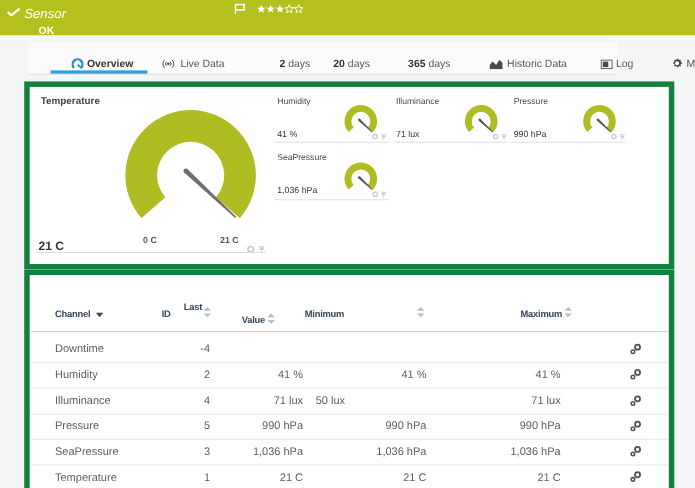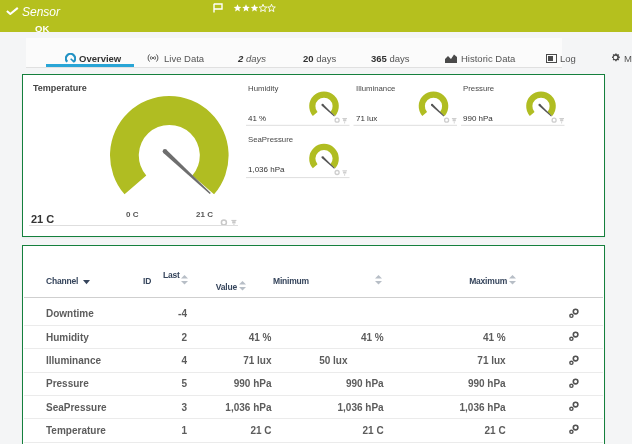--- a/index.html
+++ b/index.html
@@ -10,25 +10,25 @@
   #hdr{left:0;top:0;width:632px;height:32px;background:#b5c01e;}
   #hdr .sensor{left:22px;top:4.5px;font-size:12px;font-style:italic;color:#fff;}
   #hdr .title{left:65px;top:2.2px;font-size:12.5px;font-weight:bold;color:#fff;letter-spacing:-0.25px;}
   #hdr .ok{left:35px;top:23px;font-size:9.5px;font-weight:bold;color:#fff;}
   
   #tabs{left:0;top:38px;width:536px;height:29px;background:#fbfbfb;border-bottom:1px solid #e0e0e0;margin-left:26px;}
   .tab{position:absolute;top:15.4px;font-size:9.5px;color:#555;}
   .tabb{font-weight:bold;color:#333;}
   #uline{left:20px;top:26px;width:88px;height:3px;background:#29a5d6;}
   
-  .panel{background:#fff;border:1px solid #15803d;box-shadow:0 1px 2px rgba(0,0,0,0.05);}
+  .panel{background:#fff;border:5px solid #15803d;box-shadow:0 1px 2px rgba(0,0,0,0.05);}
   #gpanel{left:22px;top:74px;width:581px;height:161px;}
   #tpanel{left:22px;top:245px;width:581px;height:210px;}
   .th{position:absolute;font-size:8.5px;font-weight:bold;color:#36455c;letter-spacing:-0.2px;}
-  .td{position:absolute;font-size:10px;color:#5c5c5c;font-weight:bold;}
+  .td{position:absolute;font-size:10px;color:#5c5c5c;}
   .rline{position:absolute;left:1px;width:579px;height:1px;background:#ebebeb;}
 </style>
 </head>
 <body>
 <div id="hdr" class="abs">
   <svg class="abs" style="left:6px;top:7px" width="13" height="8" viewBox="0 0 13 8">
     <path d="M0.9,3.9 L4.3,7 L11.8,0.9" stroke="#fff" stroke-width="2" fill="none"></path>
   </svg>
   <div class="abs sensor">Sensor</div>
   <svg class="abs" style="left:213px;top:3px" width="11" height="10" viewBox="0 0 11 10">
@@ -59,21 +59,21 @@
     <path d="M2.46,9.54 A5,5 0 1 1 9.54,9.54" fill="none" stroke="#2292c4" stroke-width="2.5"></path>
     <path d="M6.2,6.2 L10,10" stroke="#2292c4" stroke-width="1.7"></path>
   </svg>
   <div class="tab tabb" style="left:53px;">Overview</div>
   <div id="uline" class="abs"></div>
   <svg class="abs" style="left:121px;top:15px" width="12" height="10" viewBox="0 0 12 10">
     <circle cx="6" cy="5" r="1.1" fill="#4a4a4a"></circle>
     <path d="M4.3,3.2 a2.6,2.6 0 0 0 0,3.6 M7.7,3.2 a2.6,2.6 0 0 1 0,3.6 M2.6,1.4 a5,5 0 0 0 0,7.2 M9.4,1.4 a5,5 0 0 1 0,7.2" stroke="#4a4a4a" stroke-width="0.9" fill="none"></path>
   </svg>
   <div class="tab" style="left:138px;">Live Data</div>
-  <div class="tab" style="left:212px;font-style:italic;"><b style="color:#333">2</b> days</div>
+  <div class="tab" style="left:228px;"><b style="color:#333">2</b> days</div>
   <div class="tab" style="left:277px;"><b style="color:#333">20</b> days</div>
   <div class="tab" style="left:345px;"><b style="color:#333">365</b> days</div>
   <svg class="abs" style="left:419px;top:16px" width="12" height="9" viewBox="0 0 12 9">
     <path d="M0,9 L0,5 L3,2 L6,5 L9,0.5 L12,3 L12,9 Z" fill="#4a4a4a"></path>
   </svg>
   <div class="tab" style="left:435px;">Historic Data</div>
   <svg class="abs" style="left:520px;top:16px" width="11" height="9" viewBox="0 0 11 9">
     <rect x="0.5" y="0.5" width="10" height="8" fill="none" stroke="#4a4a4a"></rect>
     <rect x="2" y="2" width="5" height="5" fill="#4a4a4a"></rect>
   </svg>
@@ -180,21 +180,21 @@
   <div class="abs" style="left:544px;top:84.2px">
       <svg class="abs" width="14" height="14" viewBox="0 0 14 14">
         <circle cx="8.6" cy="4.6" r="2.3" fill="none" stroke="#525252" stroke-width="1.6"></circle>
         <circle cx="4.4" cy="8.8" r="1.6" fill="none" stroke="#525252" stroke-width="1.4"></circle>
       </svg>
     </div>
   <div class="rline" style="top:102.3px"></div>
   <div class="td" style="left:23px;top:109.0px">Illuminance</div>
   <div class="td" style="left:120px;top:109.0px;width:44px;text-align:right">4</div>
   <div class="td" style="left:150px;top:109.0px;width:98.5px;text-align:right">71 lux</div>
-  <div class="td" style="left:260px;top:109.0px;width:100.7px;text-align:center">50 lux</div>
+  <div class="td" style="left:260px;top:109.0px;width:100.7px;text-align:left">50 lux</div>
   <div class="td" style="left:382px;top:109.0px;width:100.7px;text-align:right">71 lux</div>
   <div class="abs" style="left:544px;top:107.5px">
       <svg class="abs" width="14" height="14" viewBox="0 0 14 14">
         <circle cx="8.6" cy="4.6" r="2.3" fill="none" stroke="#525252" stroke-width="1.6"></circle>
         <circle cx="4.4" cy="8.8" r="1.6" fill="none" stroke="#525252" stroke-width="1.4"></circle>
       </svg>
     </div>
   <div class="rline" style="top:125.6px"></div>
   <div class="td" style="left:23px;top:132.3px">Pressure</div>
   <div class="td" style="left:120px;top:132.3px;width:44px;text-align:right">5</div>

